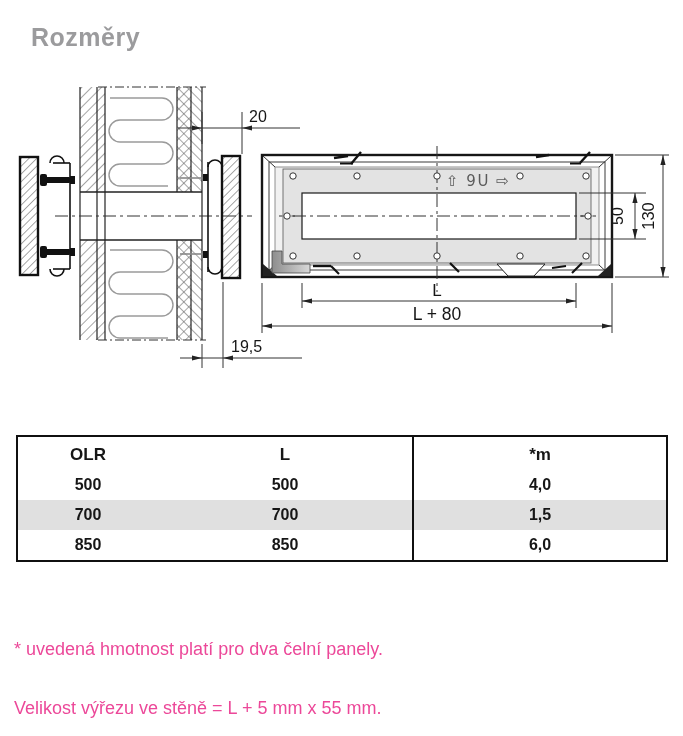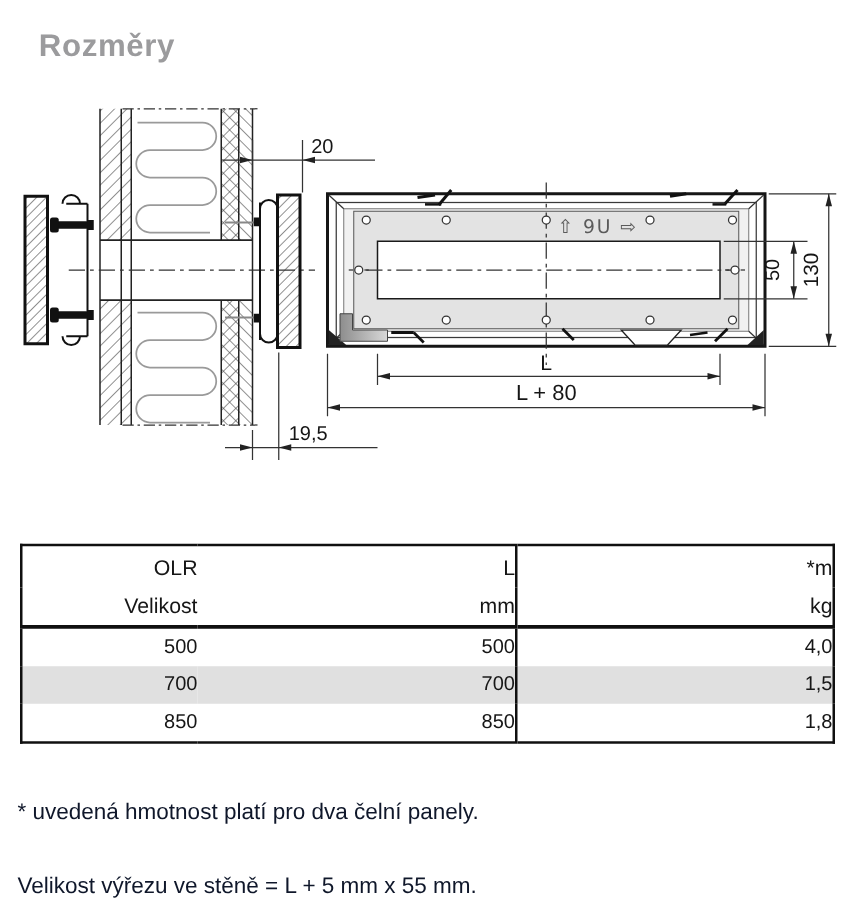--- a/index.html
+++ b/index.html
@@ -11,29 +11,29 @@
     position:absolute;left:14px;top:6px;margin:17px;
     font-size:25px;font-weight:bold;color:#9b9b9d;letter-spacing:.5px;
   }
   svg.drawing{position:absolute;left:0;top:0;}
   table.dim-table{
     position:absolute;left:16px;top:435px;width:650px;
     border-collapse:collapse;table-layout:fixed;
     border:2px solid #101010;font-size:16px;color:#161616;
   }
   table.dim-table th, table.dim-table td{
-    text-align:right;vertical-align:middle;padding:0;font-weight:normal;
+    text-align:center;vertical-align:middle;padding:0;font-weight:bold;
   }
   thead th{font-weight:bold;font-size:17px;height:30px;}
   thead tr.hdr-top th{padding-top:3px;}
   thead tr.hdr-bottom th{border-bottom:3px solid #101010;}
   tbody td{height:30px;}
   tbody tr:nth-child(even){background:#e0e0e0;}
   .col-m{border-left:2px solid #101010;}
-  .note{position:absolute;left:14px;margin:0;font-size:18px;color:#0f172a;}
+  .note{position:absolute;left:14px;margin:0;font-size:18px;color:#ec4899;}
   #note1{top:639px;}
   #note2{top:698px;text-align:right;}
   text.dimtxt{font-family:"Liberation Sans",sans-serif;fill:#161616;}
   text.stamp{font-family:"DejaVu Sans",sans-serif;fill:#5a5a5a;letter-spacing:1.5px;}
 </style>
 </head>
 <body>
 
 <h1 class="page-title">Rozměry</h1>
 
@@ -244,39 +244,34 @@
     <col style="width:141px">
       <col style="width:255px">
       <col style="width:254px">
   </colgroup>
   <thead>
     <tr class="hdr-top">
       <th>OLR</th>
       <th>L</th>
       <th class="col-m">*m</th>
     </tr>
-    <tr class="hdr-bottom">
-      <th>Velikost</th>
-      <th>mm</th>
-      <th class="col-m">kg</th>
-    </tr>
   </thead>
   <tbody>
     <tr>
       <td>500</td>
       <td>500</td>
       <td class="col-m">4,0</td>
     </tr>
     <tr>
       <td>700</td>
       <td>700</td>
       <td class="col-m">1,5</td>
     </tr>
     <tr>
       <td>850</td>
       <td>850</td>
-      <td class="col-m">1,8</td>
+      <td class="col-m">6,0</td>
     </tr>
   </tbody>
 </table>
 
 <p class="note" id="note1">* uvedená hmotnost platí pro dva čelní panely.</p>
 <p class="note" id="note2">Velikost výřezu ve stěně = L + 5 mm x 55 mm.</p>
 
 </body></html>

